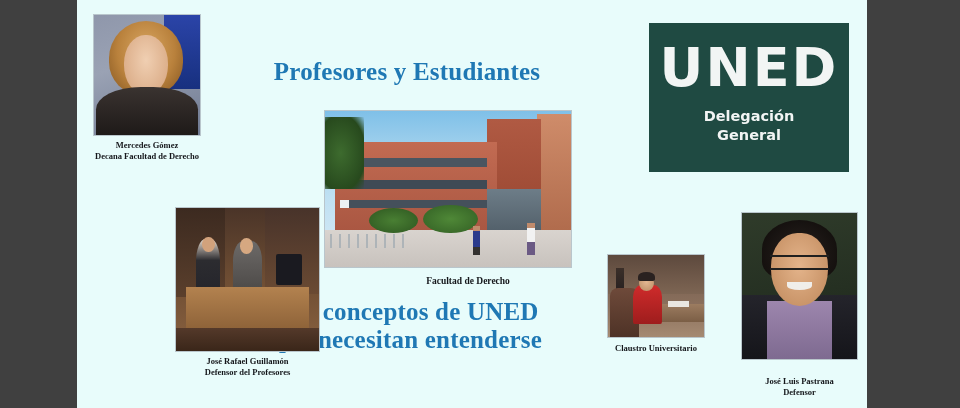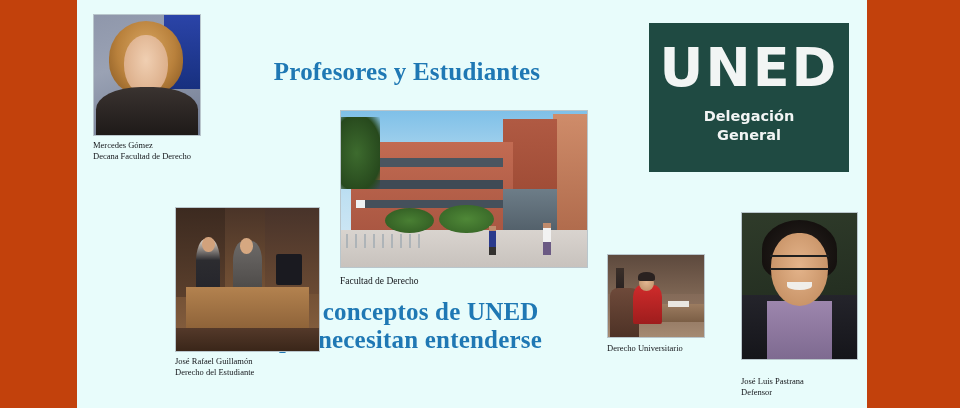--- a/index.html
+++ b/index.html
@@ -10,21 +10,21 @@
   body {
     width: 960px;
     height: 408px;
     overflow: hidden;
     font-family: "Liberation Serif", serif;
   }
   #slide-root {
     position: relative;
     width: 960px;
     height: 408px;
-    background: #c2410c;
+    background: #404040;
   }
   .stage {
     position: absolute;
     left: 77px;
     top: 0px;
     width: 790px;
     height: 408px;
     background: #e8fcfb;
     overflow: hidden;
   }
@@ -61,38 +61,38 @@
   .photo {
     display: block;
     border: 1px solid #b9c6cc;
     box-sizing: border-box;
     background: #cfd6dd;
     overflow: hidden;
     position: relative;
   }
   .caption {
     margin-top: 4px;
-    text-align: left;
+    text-align: center;
     color: #14161a;
     font-family: "Liberation Serif", serif;
-    font-weight: normal;
+    font-weight: bold;
     font-size: 8.5px;
     line-height: 1.28;
     white-space: nowrap;
   }
   .caption .line2 { display: block; }
 
   
   #card-mercedes   { left: 16px;  top: 14px; width: 108px; }
   #card-mercedes .photo   { width: 108px; height: 122px; }
 
   #card-guillamon  { left: 72px;  top: 207px; width: 145px; padding-left: 26px; }
   #card-guillamon .photo  { width: 145px; height: 145px; }
 
-  #card-facultad   { left: 263px; top: 110px; width: 288px; }
+  #card-facultad   { left: 247px; top: 110px; width: 288px; }
   #card-facultad .photo   { width: 248px; height: 158px; }
   #card-facultad .caption { font-size: 9.5px; margin-top: 7px; }
 
   #card-claustro   { left: 530px; top: 254px; width: 98px; }
   #card-claustro .photo   { width: 98px; height: 84px; }
   #card-claustro .caption { margin-top: 5px; }
 
   #card-pastrana   { left: 664px; top: 212px; width: 117px; }
   #card-pastrana .photo   { width: 117px; height: 148px; }
   #card-pastrana .caption { margin-top: 16px; }
@@ -286,21 +286,21 @@
         <div class="ph-layer person1"></div>
         <div class="ph-layer person1-head"></div>
         <div class="ph-layer person2"></div>
         <div class="ph-layer person2-head"></div>
         <div class="ph-layer monitor"></div>
         <div class="ph-layer desk"></div>
         <div class="ph-layer front"></div>
       </div>
       <div class="caption">
         <span>José Rafael Guillamón</span>
-        <span class="line2">Derecho del Estudiante</span>
+        <span class="line2">Defensor del Profesores</span>
       </div>
     </div>
 
     <div class="card" id="card-facultad">
       <div class="photo" id="ph-facultad">
         <div class="ph-layer sky"></div>
         <div class="ph-layer bldgC"></div>
         <div class="ph-layer bldgB"></div>
         <div class="ph-layer bldgA"></div>
         <div class="ph-layer win1"></div>
@@ -325,21 +325,21 @@
         <div class="ph-layer backwall"></div>
         <div class="ph-layer far"></div>
         <div class="ph-layer table"></div>
         <div class="ph-layer paper"></div>
         <div class="ph-layer chair"></div>
         <div class="ph-layer red"></div>
         <div class="ph-layer head"></div>
         <div class="ph-layer hair"></div>
       </div>
       <div class="caption">
-        <span>Derecho Universitario</span>
+        <span>Claustro Universitario</span>
       </div>
     </div>
 
     <div class="card" id="card-pastrana">
       <div class="photo" id="ph-pastrana">
         <div class="ph-layer jacketL"></div>
         <div class="ph-layer jacketR"></div>
         <div class="ph-layer shirt"></div>
         <div class="ph-layer hair"></div>
         <div class="ph-layer face"></div>

